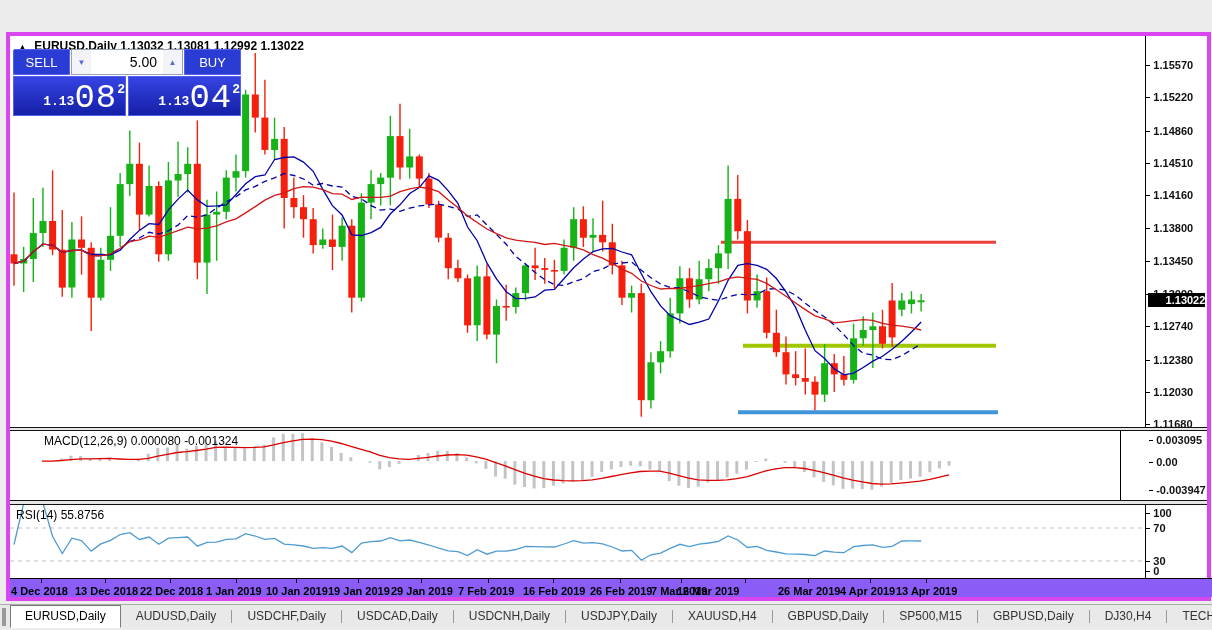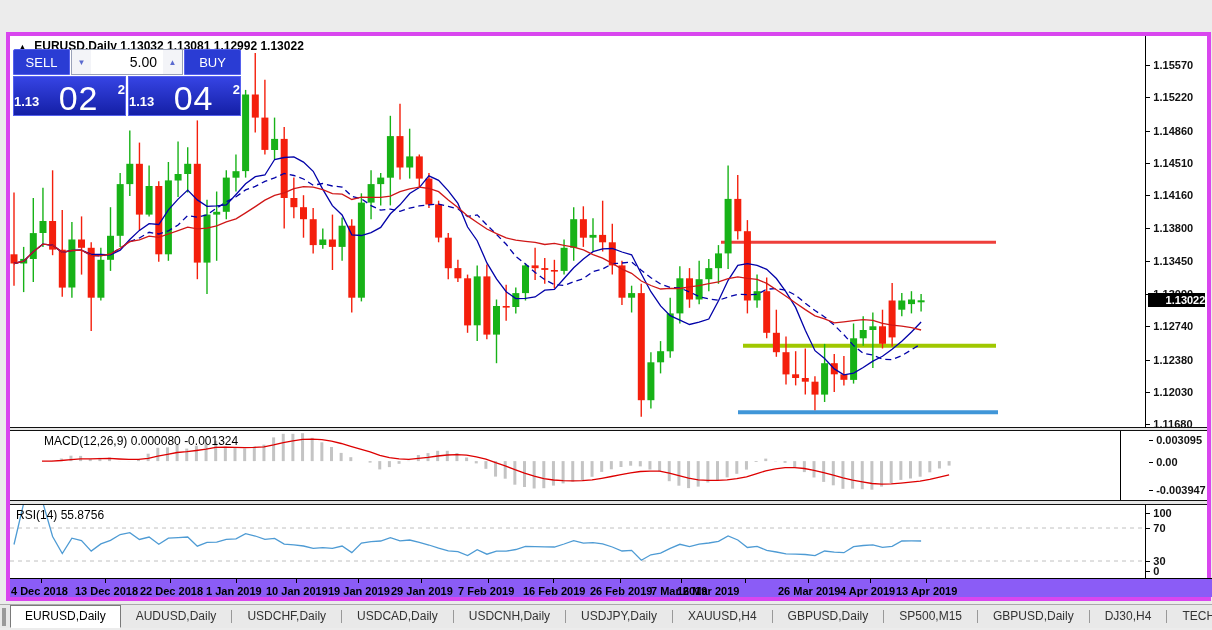--- a/index.html
+++ b/index.html
@@ -43,22 +43,22 @@
   .tbtn { background:#2a3cd4; color:#fff; font-size:13px; display:flex; align-items:center;
           justify-content:center; border:1px solid #5560ee; cursor:pointer; }
   #sell-btn { width:57px; border-radius:2px 0 0 0; }
   #buy-btn  { width:57px; margin-left:auto; border-radius:0 2px 0 0; }
   #vol { display:flex; width:112px; border:1px solid #9aa2b8; background:#fff; margin-left:1px; }
   .spin { width:19px; background:#f3f4f8; color:#5a6acf; font-size:8px; display:flex;
           align-items:center; justify-content:center; cursor:pointer; }
   #vol-value { flex:1; font-size:14px; color:#000; text-align:right; padding:4px 6px 0 0; background:#fff; }
   #trade .row2 { display:flex; margin-top:1px; }
   .tile { width:113px; height:40px; background:linear-gradient(#3644e4,#141fa6); color:#fff;
-          border:1px solid #5560ee; display:flex; align-items:flex-end; justify-content:space-between;
-          padding-bottom:2px; cursor:pointer; }
+          border:1px solid #5560ee; display:flex; align-items:flex-end; justify-content:flex-end;
+          padding-bottom:2px; cursor:pointer;font-family:Liberation Mono, monospace; }
   .tile + .tile { margin-left:2px; }
   .tile .pfx { font-size:13px; font-weight:700; margin-bottom:4px; }
   .tile .big { font-size:34px; font-weight:400; line-height:30px; letter-spacing:1px; }
   .tile .sup { font-size:13px; font-weight:700; margin-bottom:16px; }
 
   
   #date-strip { position:relative; height:24px; background:#8b5cf6; border-top:1px solid #000; width:1205px; }
   .date-lbl { position:absolute; top:6px; font-size:11px; font-weight:700; color:#000; white-space:nowrap; }
   .date-tick { position:absolute; top:0; width:1px; height:4px; background:#000; }
 
@@ -95,21 +95,21 @@
             <div id="vol">
               <div class="spin">▼</div>
               <div id="vol-value">5.00</div>
               <div class="spin">▲</div>
             </div>
             <div class="tbtn" id="buy-btn">BUY</div>
           </div>
           <div class="row2">
             <div class="tile">
               <span class="pfx">1.13</span>
-              <span class="big">02</span>
+              <span class="big">08</span>
               <span class="sup">2</span>
             </div>
             <div class="tile">
               <span class="pfx">1.13</span>
               <span class="big">04</span>
               <span class="sup">2</span>
             </div>
           </div>
         </div>
 

